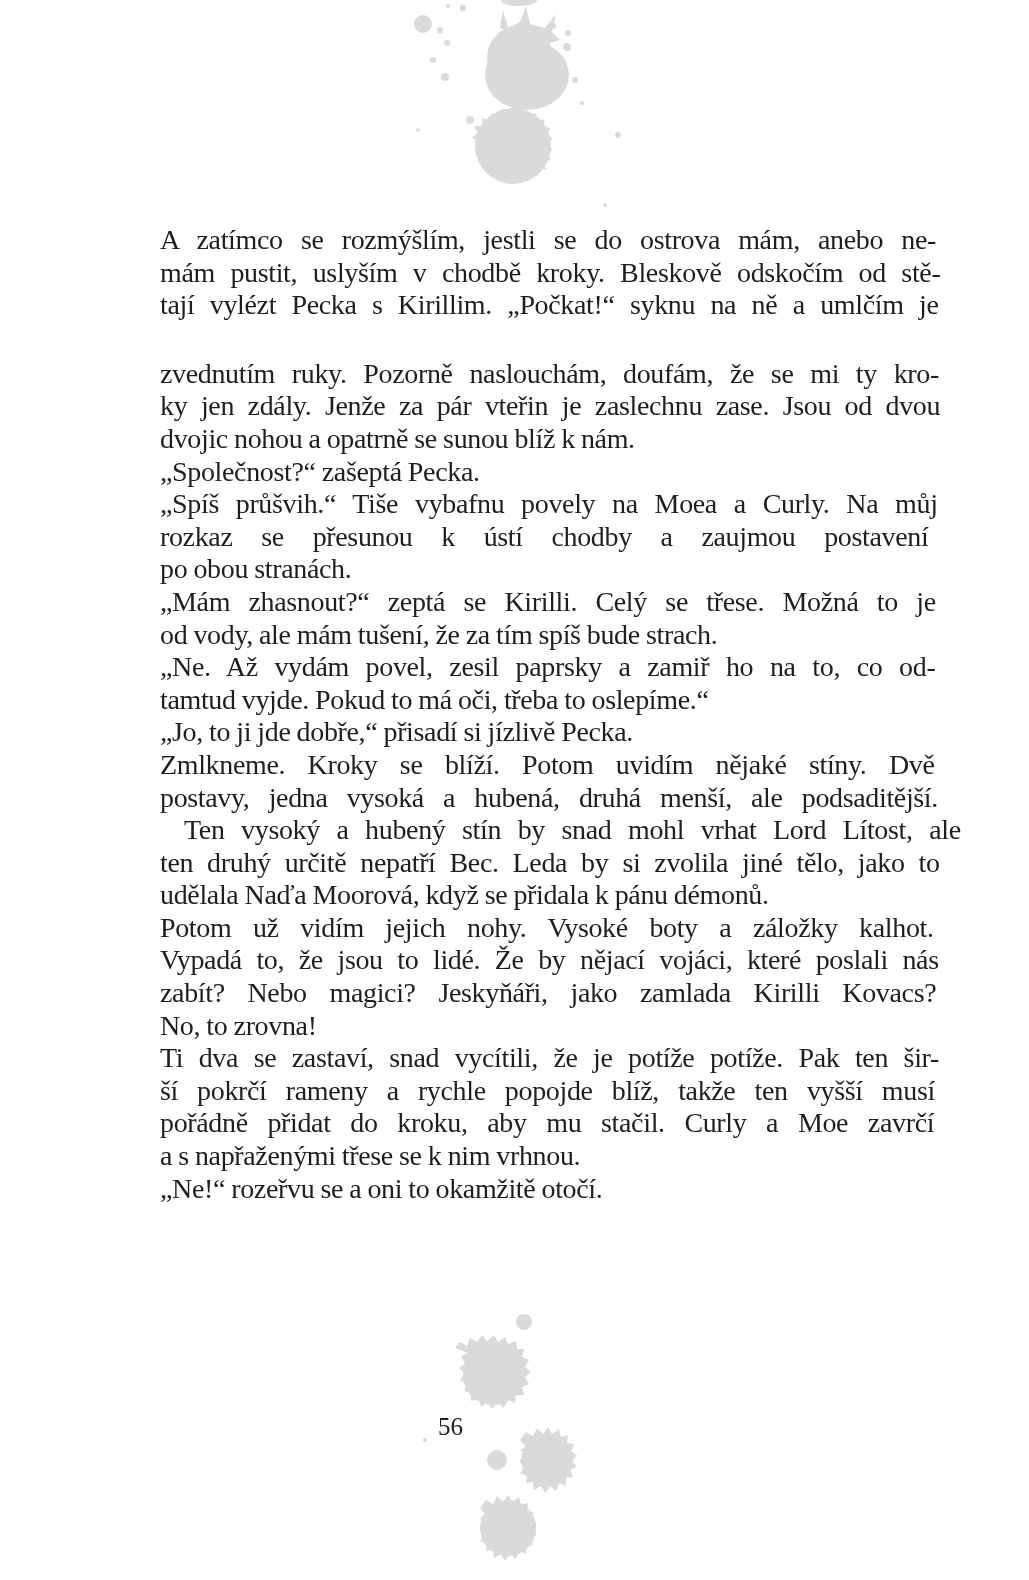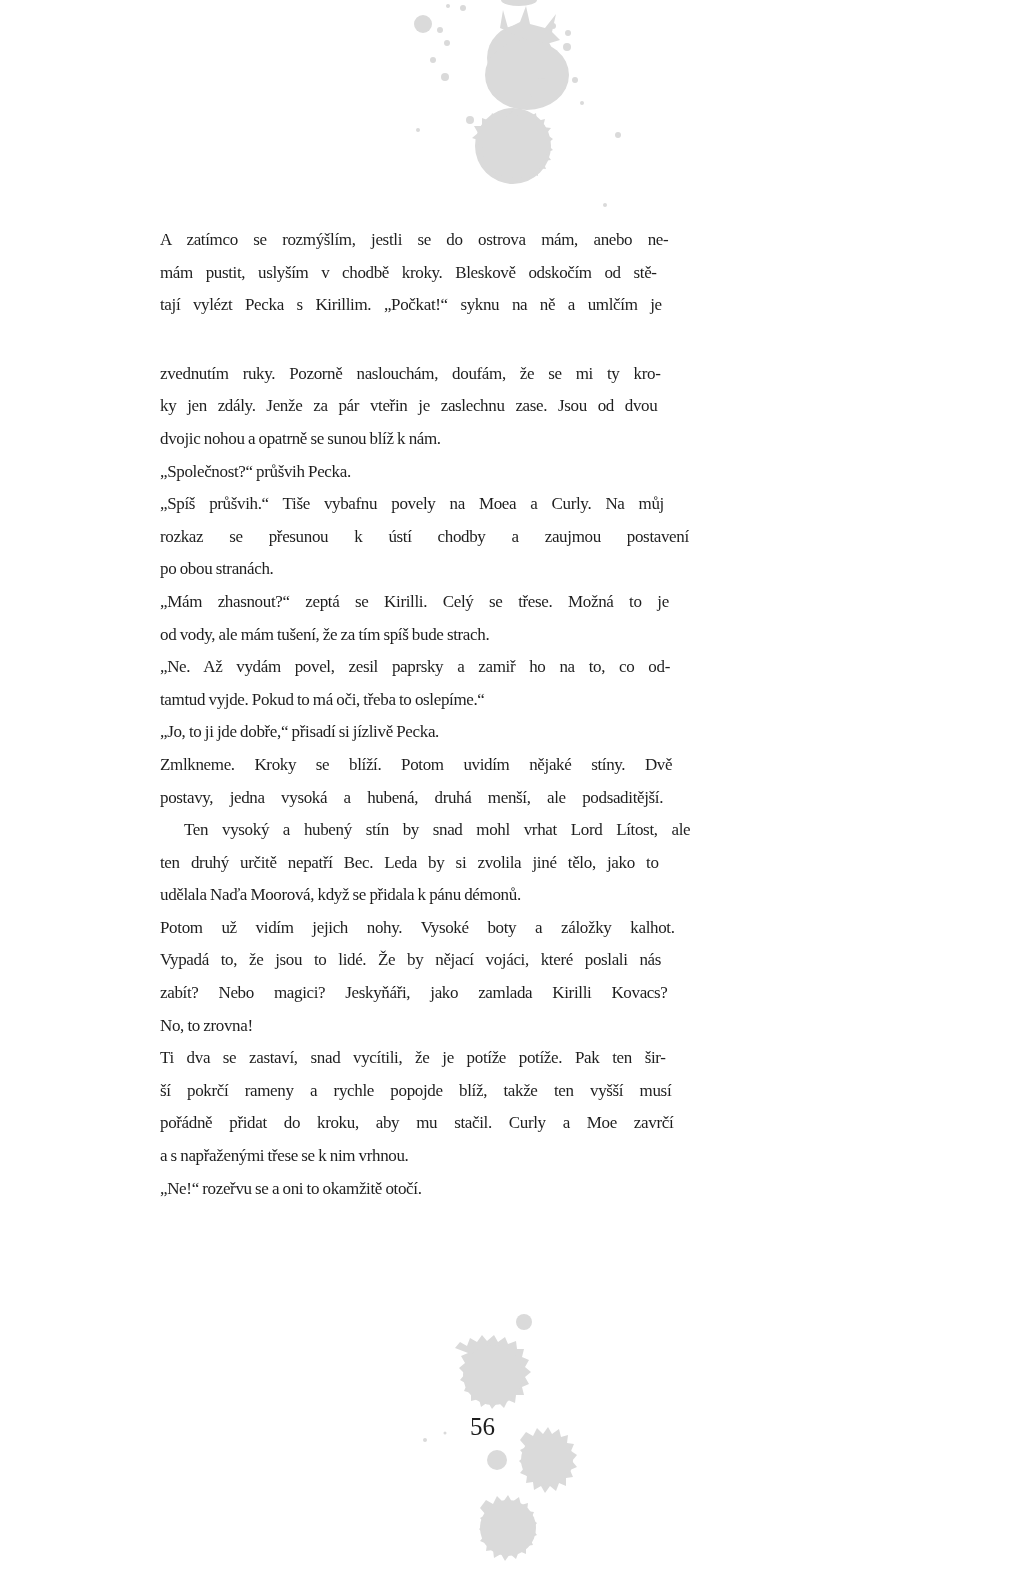--- a/index.html
+++ b/index.html
@@ -29,21 +29,21 @@
     }
     .splatter path, .splatter circle, .splatter ellipse {
       fill: #dadada;
     }
     .text-block {
       position: absolute;
       left: 160px;
       top: 224px;
       width: 703px;
       font-family: "Liberation Serif", "DejaVu Serif", serif;
-      font-size: 17px;
+      font-size: 28px;
       line-height: 32.6px;
       color: #1e1e1e;
       letter-spacing: -0.35px;
       word-spacing: -0.5px;
     }
     .line {
       display: block;
       height: 32.6px;
       white-space: nowrap;
       text-align: justify;
@@ -54,21 +54,20 @@
     }
     .page-number {
       position: absolute;
       left: 0;
       width: 901px;
       top: 1413px;
       text-align: center;
       font-family: "Liberation Serif", "DejaVu Serif", serif;
       font-size: 25px;
       color: #1e1e1e;
-      margin-left: 32px;
     }
   </style>
 </head>
 <body>
 
 <div class="page">
 
   <svg class="splatter" viewBox="0 0 1029 1580" xmlns="http://www.w3.org/2000/svg">
 
     <g>
@@ -111,21 +110,21 @@
     </g>
   </svg>
 
   <div class="text-block">
     <span class="line" style="display: block; text-align: left; text-align-last: left; width: auto; word-spacing: 11.5453px;">A zatímco se rozmýšlím, jestli se do ostrova mám, anebo ne-</span>
     <span class="line" style="display: block; text-align: left; text-align-last: left; width: auto; word-spacing: 8.83333px;">mám pustit, uslyším v chodbě kroky. Bleskově odskočím od stě-</span>
     <span class="line" style="display: block; text-align: left; text-align-last: left; width: auto; word-spacing: 8.73153px;">tají vylézt Pecka s Kirillim. „Počkat!“ syknu na ně a umlčím je</span>
     <span class="line" style="display: block; text-align: left; text-align-last: left; width: auto; word-spacing: 10.1181px; margin-top: 36px;">zvednutím ruky. Pozorně naslouchám, doufám, že se mi ty kro-</span>
     <span class="line" style="display: block; text-align: left; text-align-last: left; width: auto; word-spacing: 6.92969px;">ky jen zdály. Jenže za pár vteřin je zaslechnu zase. Jsou od dvou</span>
     <span class="line last">dvojic nohou a opatrně se sunou blíž k nám.</span>
-    <span class="line last">„Společnost?“ průšvih Pecka.</span>
+    <span class="line last">„Společnost?“ zašeptá Pecka.</span>
     <span class="line" style="display: block; text-align: left; text-align-last: left; width: auto; word-spacing: 10.1719px;">„Spíš průšvih.“ Tiše vybafnu povely na Moea a Curly. Na můj</span>
     <span class="line" style="display: block; text-align: left; text-align-last: left; width: auto; word-spacing: 22.1113px;">rozkaz se přesunou k ústí chodby a zaujmou postavení</span>
     <span class="line last">po obou stranách.</span>
     <span class="line" style="display: block; text-align: left; text-align-last: left; width: auto; word-spacing: 11.725px;">„Mám zhasnout?“ zeptá se Kirilli. Celý se třese. Možná to je</span>
     <span class="line last">od vody, ale mám tušení, že za tím spíš bude strach.</span>
     <span class="line" style="display: block; text-align: left; text-align-last: left; width: auto; word-spacing: 10.0299px;">„Ne. Až vydám povel, zesil paprsky a zamiř ho na to, co od-</span>
     <span class="line last">tamtud vyjde. Pokud to má oči, třeba to oslepíme.“</span>
     <span class="line last">„Jo, to ji jde dobře,“ přisadí si jízlivě Pecka.</span>
     <span class="line" style="display: block; text-align: left; text-align-last: left; width: auto; word-spacing: 15.7988px;">Zmlkneme. Kroky se blíží. Potom uvidím nějaké stíny. Dvě</span>
     <span class="line" style="display: block; text-align: left; text-align-last: left; width: auto; word-spacing: 12.5098px;">postavy, jedna vysoká a hubená, druhá menší, ale podsaditější.</span>

